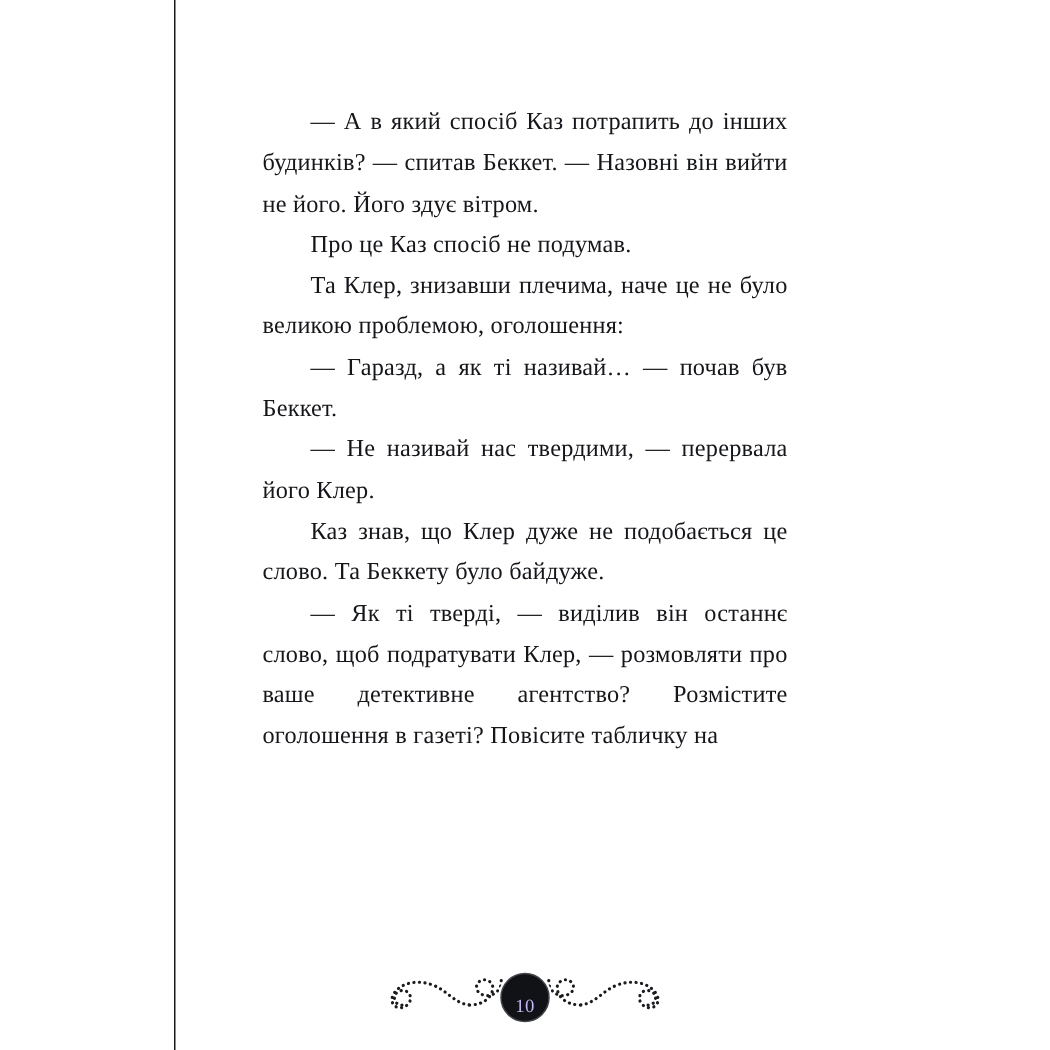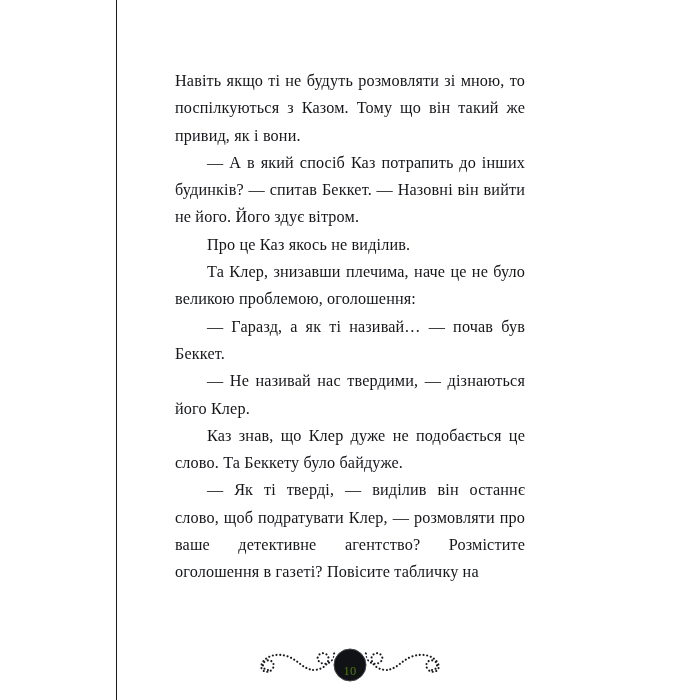--- a/index.html
+++ b/index.html
@@ -76,43 +76,42 @@
     height: 31px;
     border-radius: 50%;
     background: #111216;
     border: 1.6px solid #44464c;
     box-shadow: 0 0 0 1.4px #ffffff;
     display: flex;
     align-items: center;
     justify-content: center;
   }
   .page-number-badge span {
-    color: #4d7c0f;
+    color: #c4b5fd;
     font-size: 12.5px;
     font-weight: 400;
     font-family: "Liberation Serif", "DejaVu Serif", serif;
     letter-spacing: 0.2px;
     line-height: 1;
     margin-top: 12px;
   }
 </style>
 </head>
 <body>
 
 <div class="page">
 
   <div class="spine-rule"></div>
 
   <div class="text-column">
-    <p class="para no-indent">Навіть якщо ті не будуть розмовляти зі мною, то поспілкуються з Казом. Тому що він такий же привид, як і вони.</p>
     <p class="para">— А в який спосіб Каз потрапить до інших будинків? — спитав Беккет. — Назовні він вийти не його. Його здує вітром.</p>
-    <p class="para">Про це Каз якось не виділив.</p>
+    <p class="para">Про це Каз спосіб не подумав.</p>
     <p class="para">Та Клер, знизавши плечима, наче це не було великою проблемою, оголошення:</p>
     <p class="para">— Гаразд, а як ті називай… — почав був Беккет.</p>
-    <p class="para">— Не називай нас твердими, — дізнаються його Клер.</p>
+    <p class="para">— Не називай нас твердими, — перервала його Клер.</p>
     <p class="para">Каз знав, що Клер дуже не подобається це слово. Та Беккету було байдуже.</p>
     <p class="para">— Як ті тверді, — виділив він останнє слово, щоб подратувати Клер, — розмовляти про ваше детективне агентство? Розмістите оголошення в газеті? Повісите табличку на</p>
   </div>
 
   <div class="footer-ornament">
     <svg class="ornament-svg" width="180" height="44" viewBox="0 0 180 44">
       <defs>
 
         <g id="flourish-half">
 

